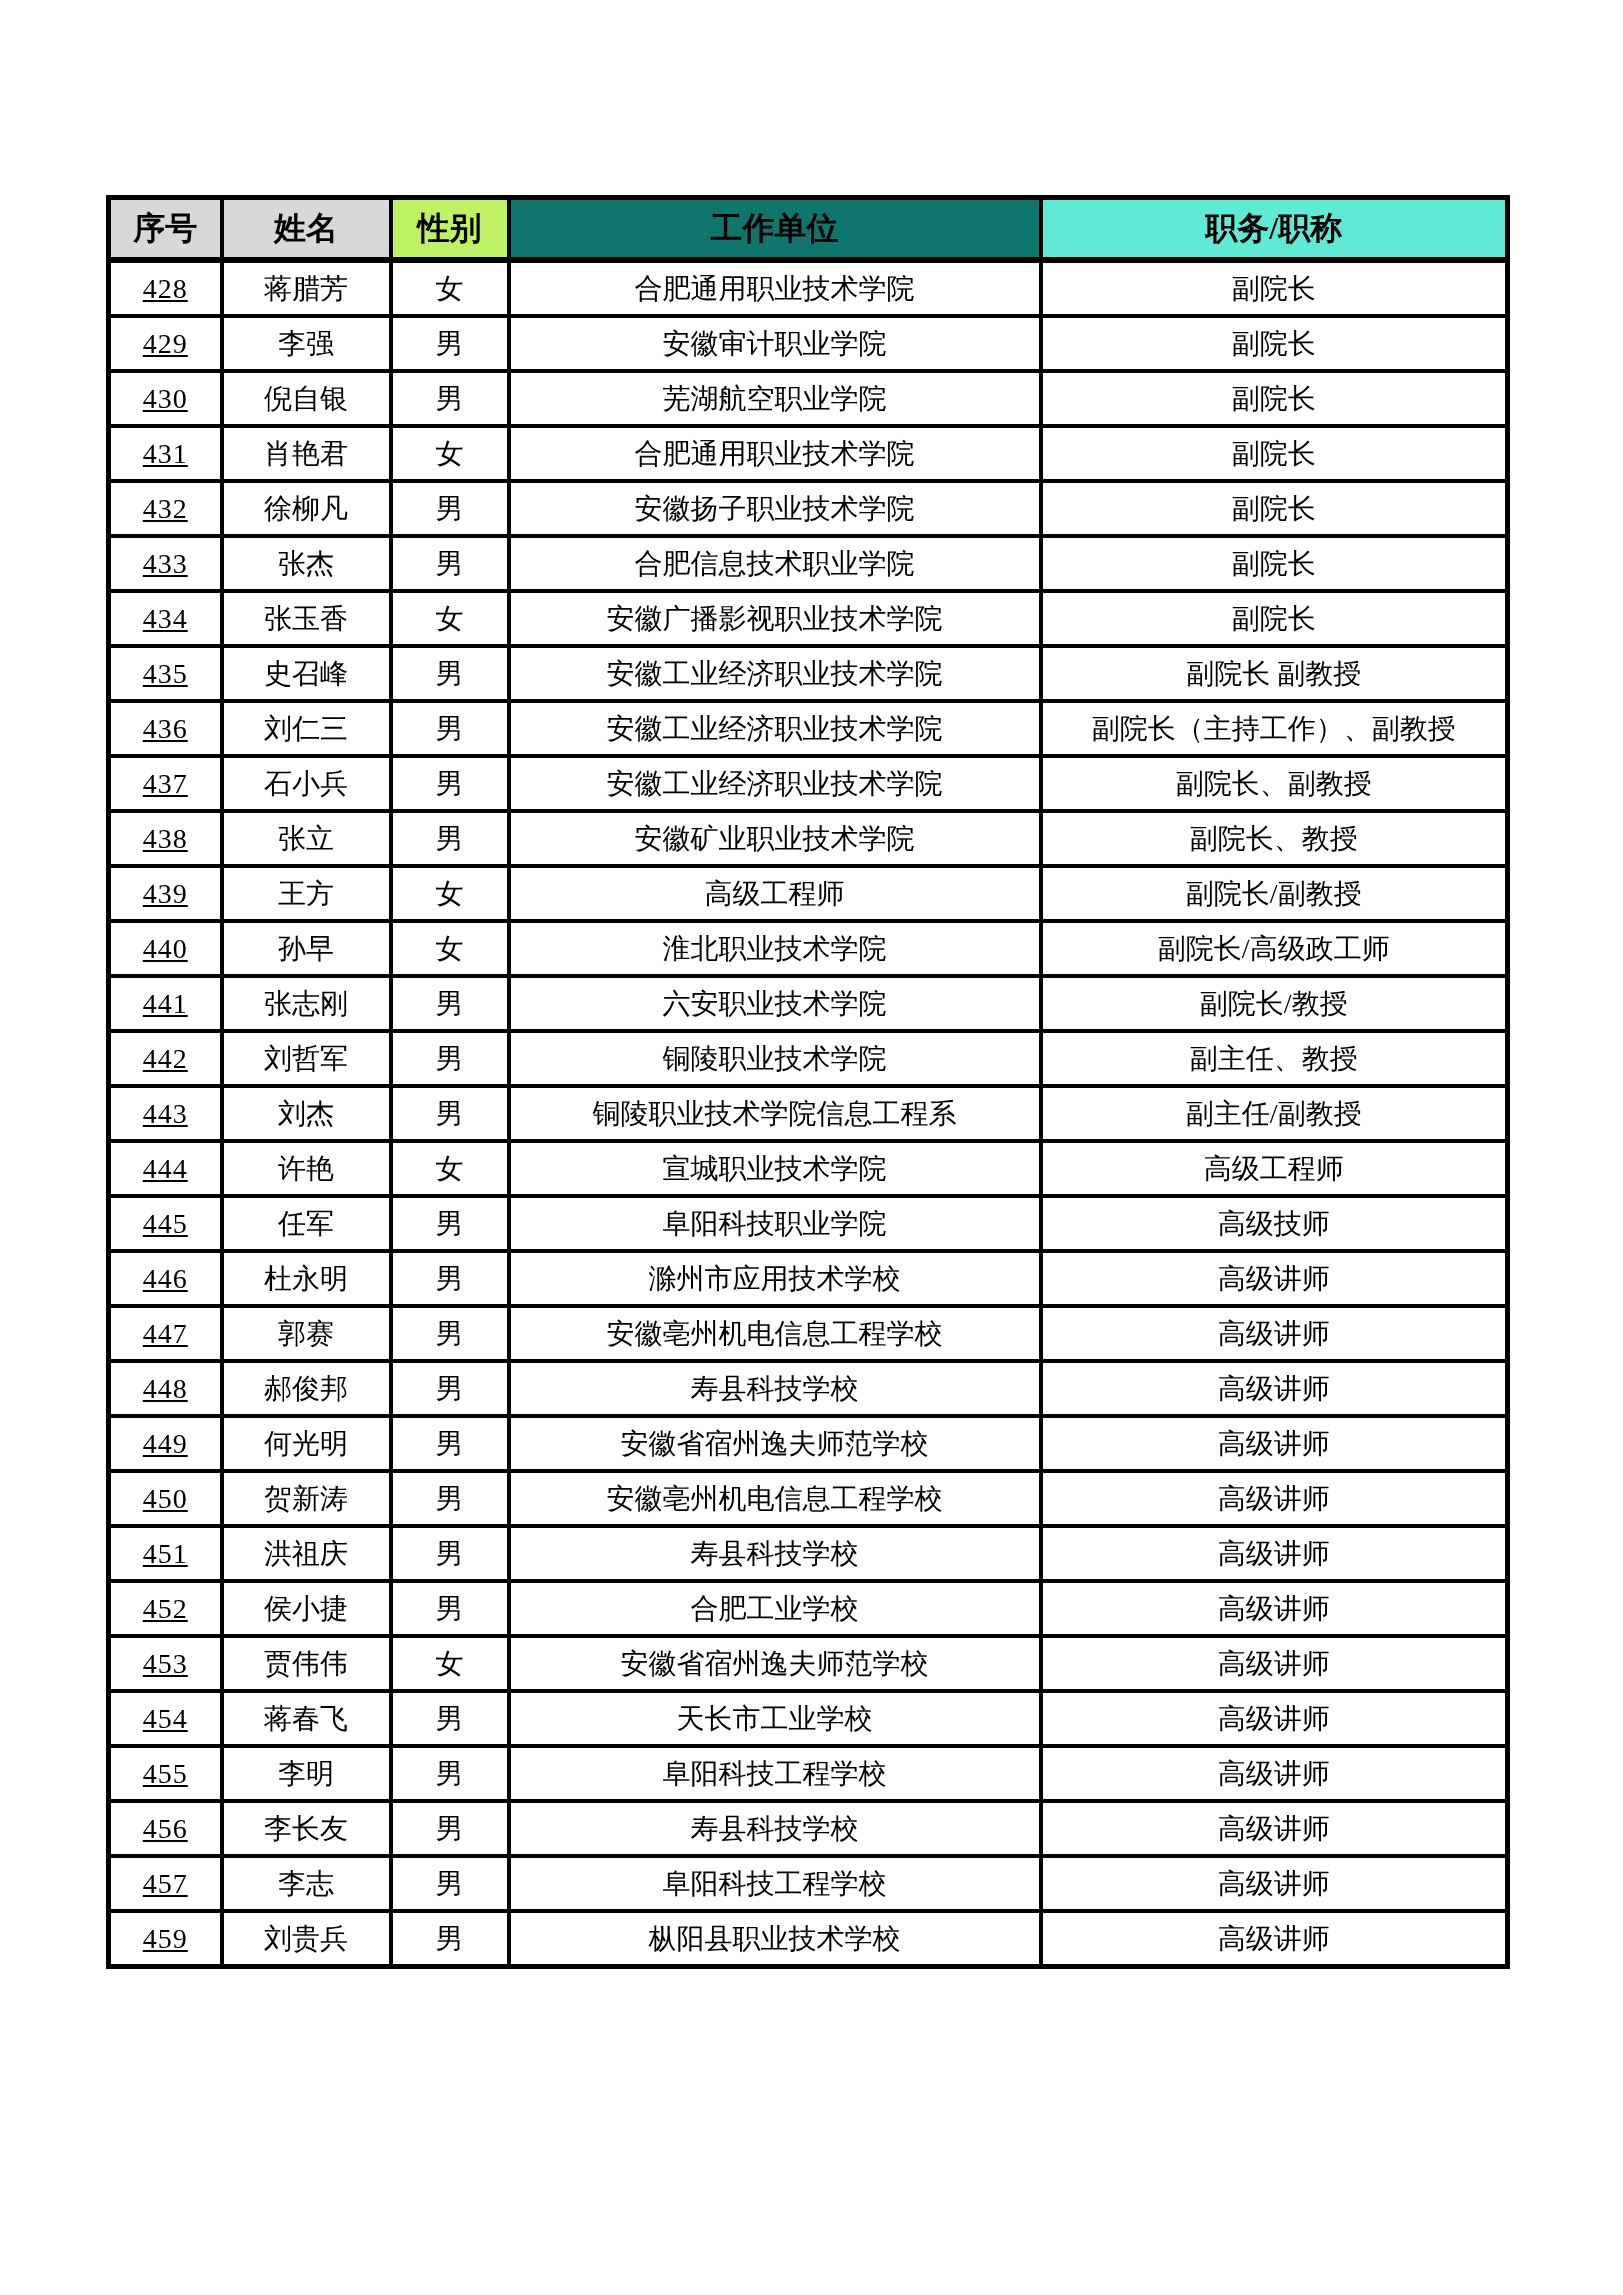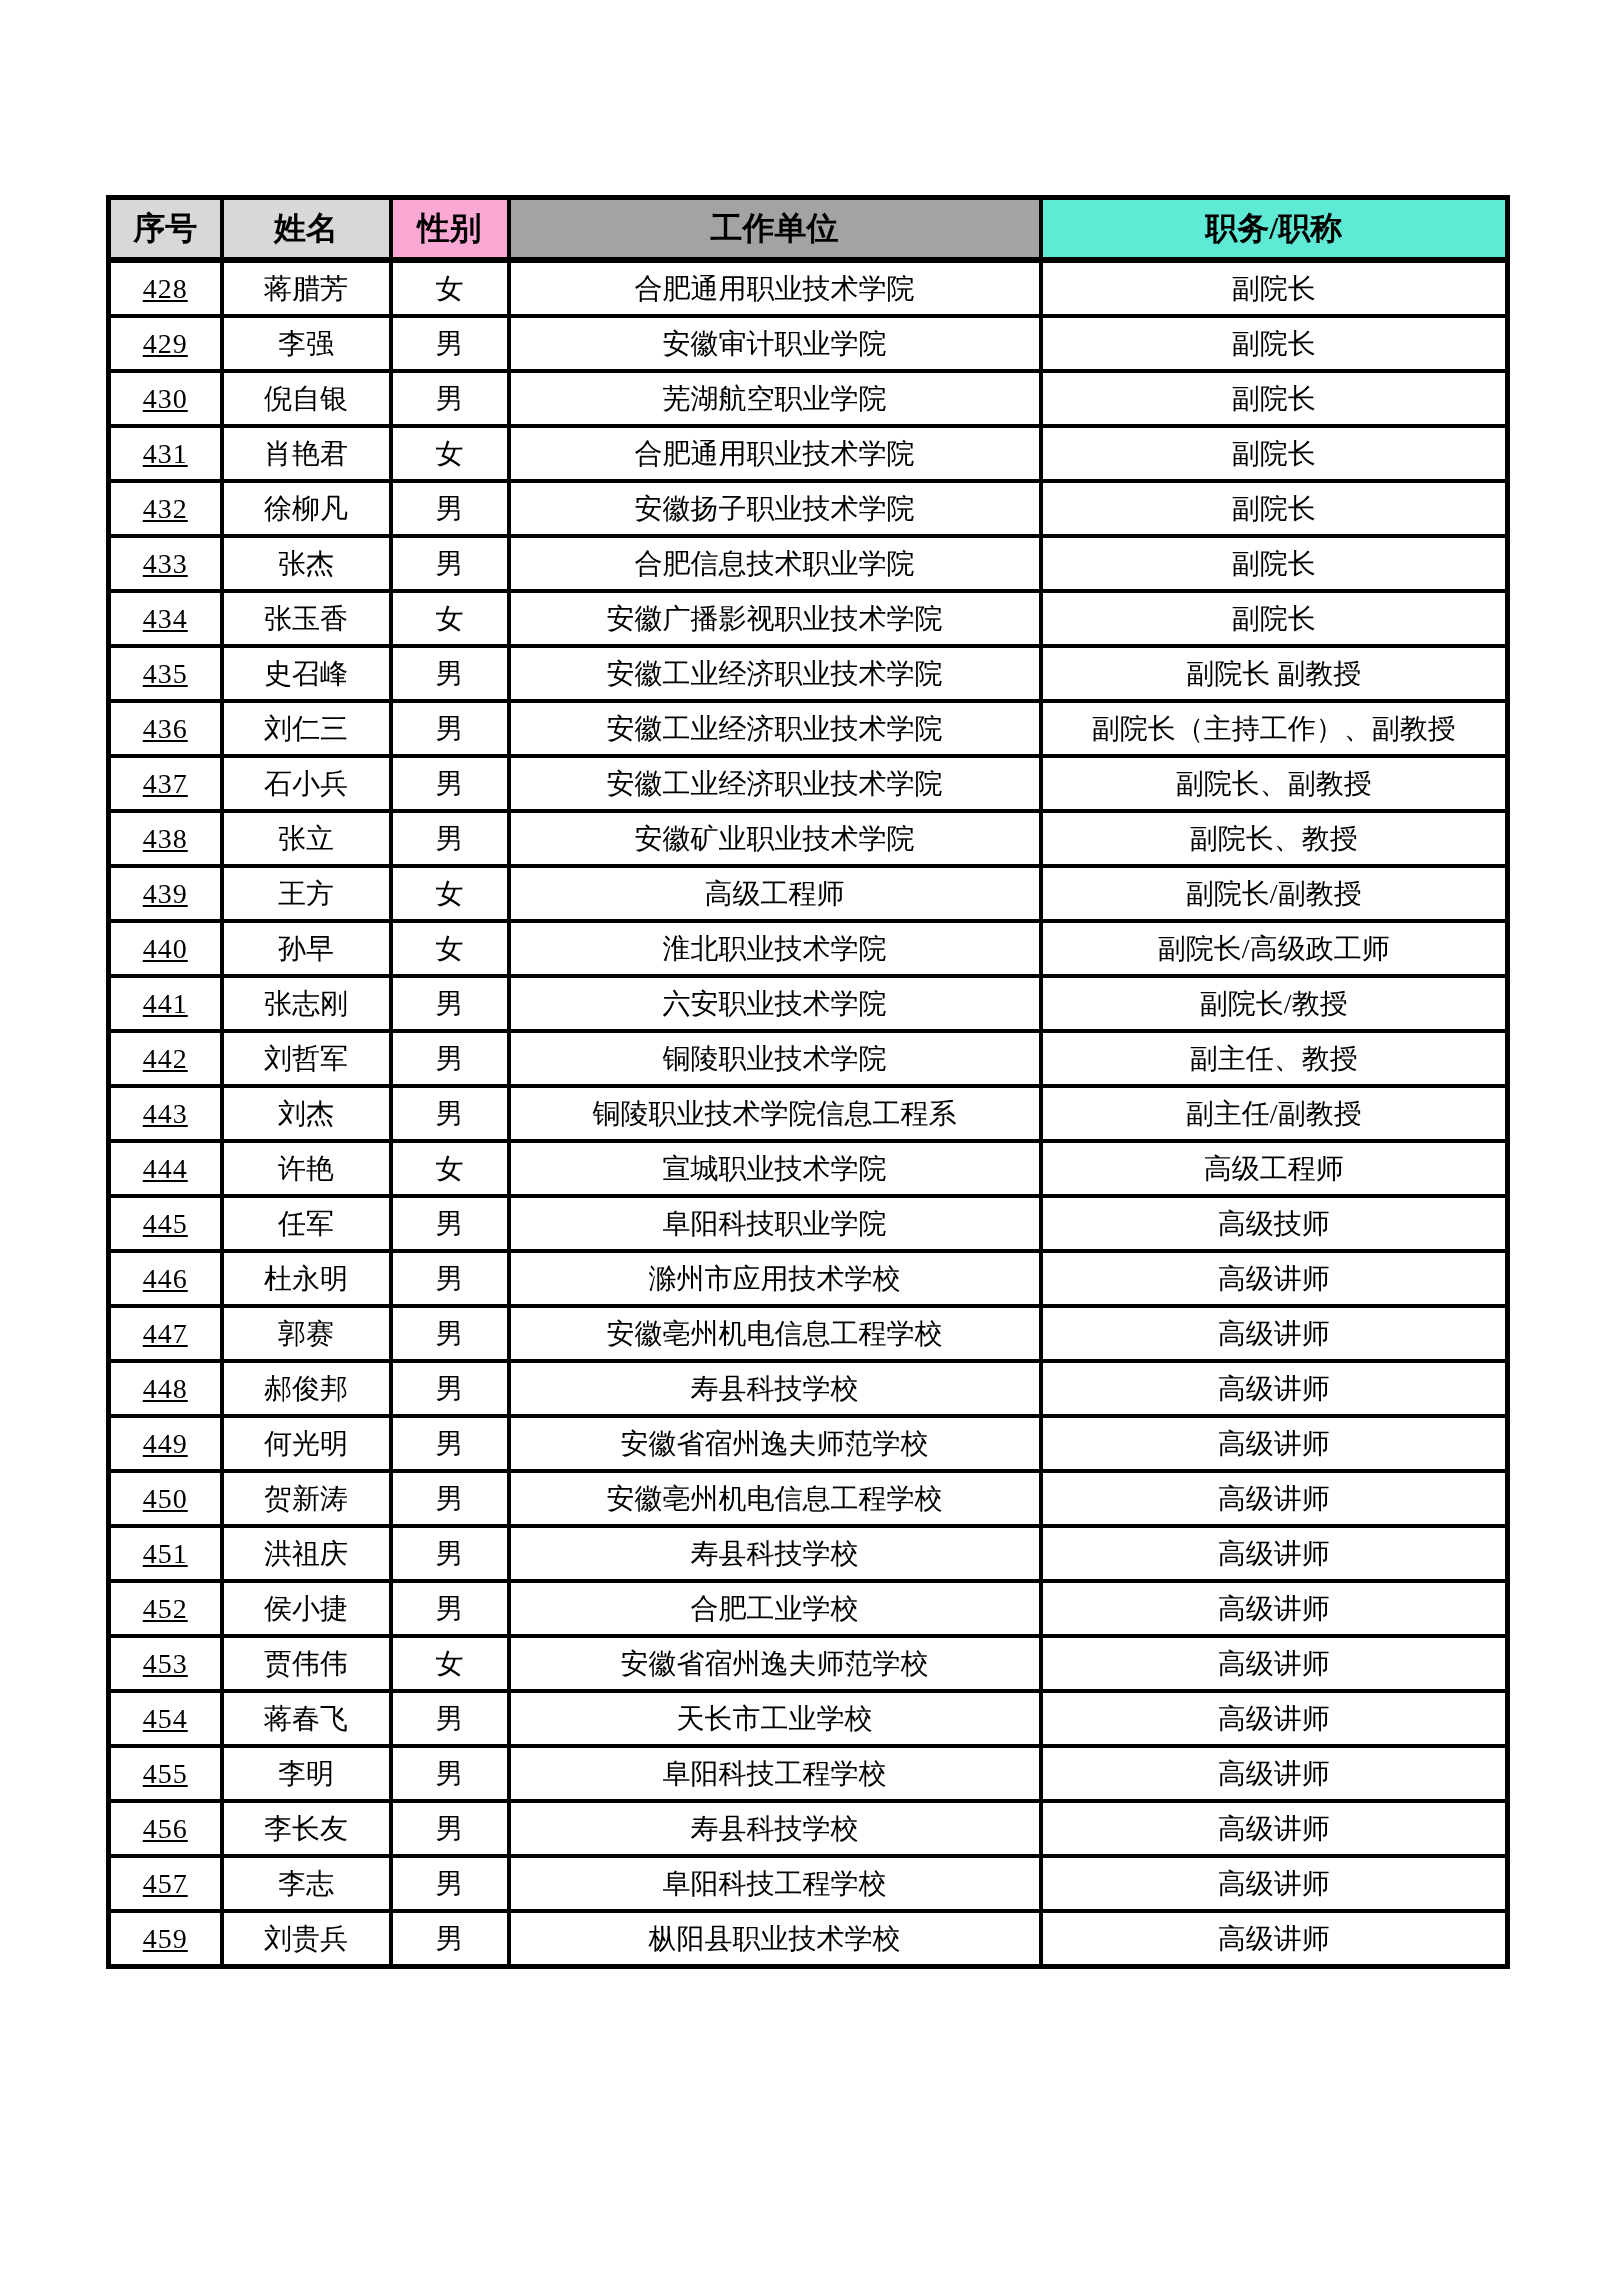--- a/index.html
+++ b/index.html
@@ -65,22 +65,22 @@
       <col class="c0">
         <col class="c1">
         <col class="c2">
         <col class="c3">
         <col class="c4">
     </colgroup>
     <thead>
       <tr>
         <th style="background: rgb(216, 216, 216);">序号</th>
         <th style="background: rgb(216, 216, 216);">姓名</th>
-        <th style="background: #f9a8d4;">性别</th>
-        <th style="background: #a3a3a3; margin-left: 17px;">工作单位</th>
+        <th style="background: #bef264;">性别</th>
+        <th style="background: #0f766e; margin-left: 17px;">工作单位</th>
         <th style="background: #5eead4;">职务/职称</th>
       </tr>
     </thead>
     <tbody>
         <tr>
           <td class="col0">428</td>
           <td class="col1">蒋腊芳</td>
           <td class="col2">女</td>
           <td class="col3">合肥通用职业技术学院</td>
           <td class="col4">副院长</td>

